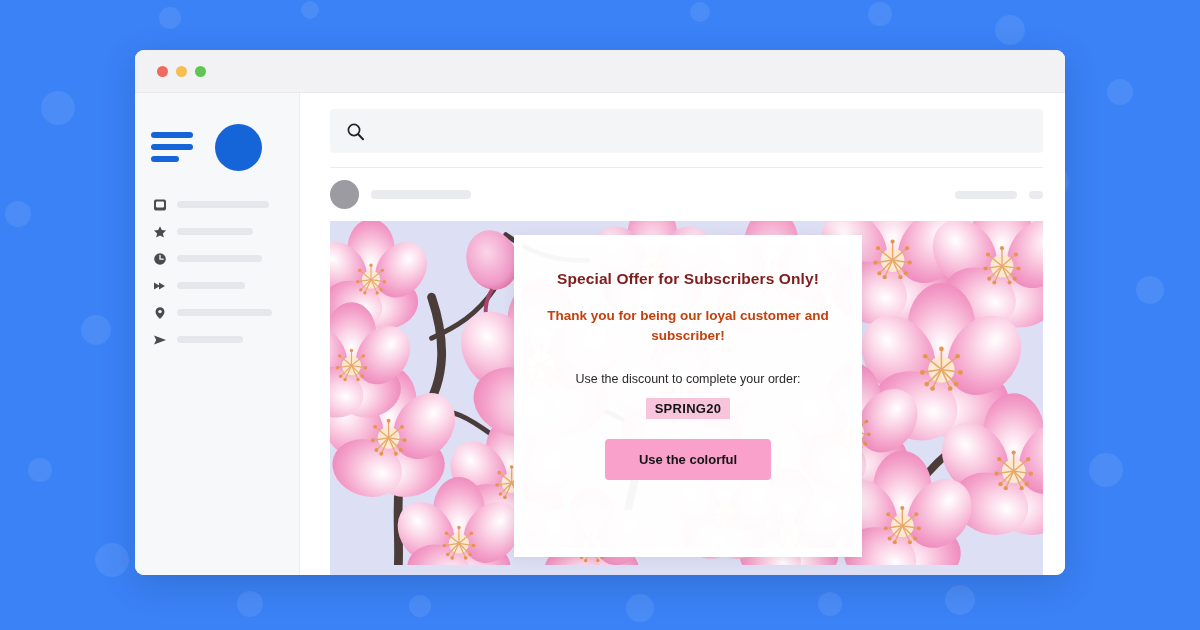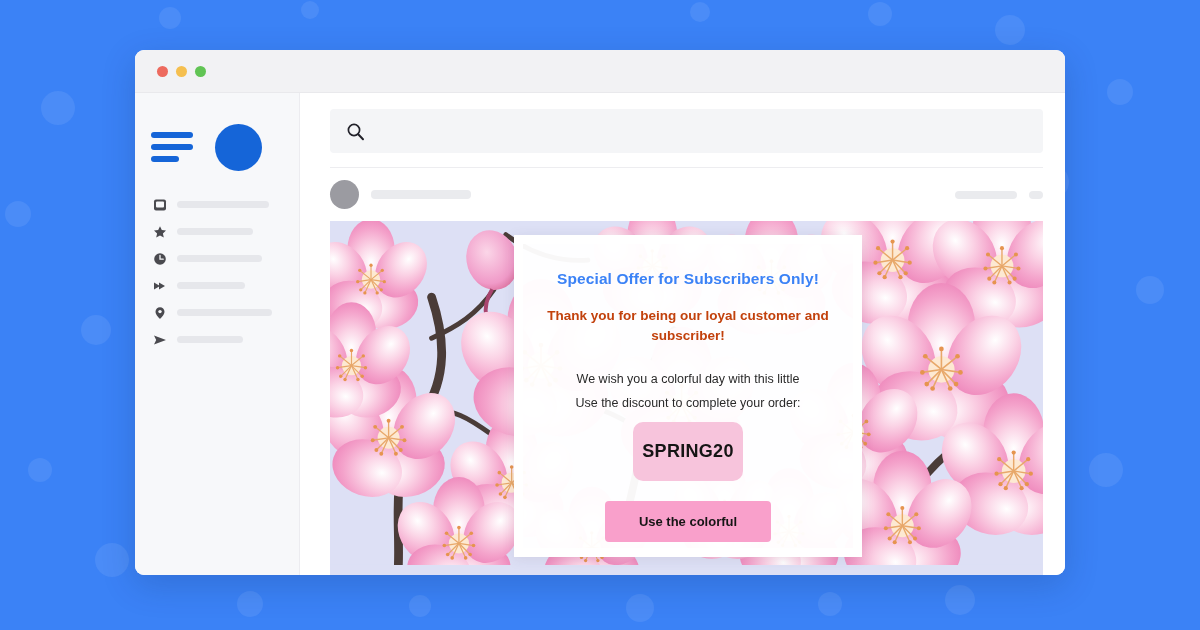--- a/index.html
+++ b/index.html
@@ -79,32 +79,32 @@
   #modal{
     position:absolute;left:184px;top:14px;width:348px;height:322px;
     background:rgba(255,255,255,.96);
     border:9px solid #ffffff;
     box-sizing:border-box;
     display:flex;flex-direction:column;align-items:center;
     padding:26px 18px 0 18px;
     box-shadow:0 2px 12px rgba(80,60,90,.10);
   }
   #modal-heading{
-    font-size:15.5px;font-weight:bold;color:#3b82f6;text-align:center;
+    font-size:15.5px;font-weight:bold;color:#7f1d1d;text-align:center;
     letter-spacing:.1px;margin-bottom:18px;
   }
   #modal-subheading{
     font-size:13.5px;font-weight:bold;color:#c2410c;text-align:center;
     line-height:1.45;margin-bottom:23px;
   }
   .modal-line{font-size:12.5px;color:#2a2a2a;text-align:center;line-height:1.9;}
   #coupon{
     display:inline-block;margin-top:6px;
-    background:#f7c4dc;color:#151515;font-weight:bold;font-size:18px;
-    padding:19px 9px;letter-spacing:.3px;border-radius:10px;
+    background:#f7c4dc;color:#151515;font-weight:bold;font-size:13px;
+    padding:3px 9px;letter-spacing:.3px;
   }
   #cta{
     margin-top:20px;background:#f9a0cb;border:none;
     color:#151515;font-weight:bold;font-size:13px;
     padding:13px 34px;border-radius:4px;cursor:pointer;
     font-family:"Liberation Sans", sans-serif;
   }
 </style>
 </head>
 <body>
@@ -363,21 +363,20 @@
               <use href="#flower"></use>
             </g>
           <g transform="translate(22,148) scale(1.1)">
               <use href="#flower"></use>
             </g>
         </svg>
 
         <div id="modal">
           <div id="modal-heading">Special Offer for Subscribers Only!</div>
           <div id="modal-subheading">Thank you for being our loyal customer and subscriber!</div>
-          <div class="modal-line">We wish you a colorful day with this little</div>
           <div class="modal-line">Use the discount to complete your order:</div>
           <div id="coupon">SPRING20</div>
           <button id="cta">Use the colorful</button>
         </div>
 
       </div>
     </div>
   </div>
 </div>
 

